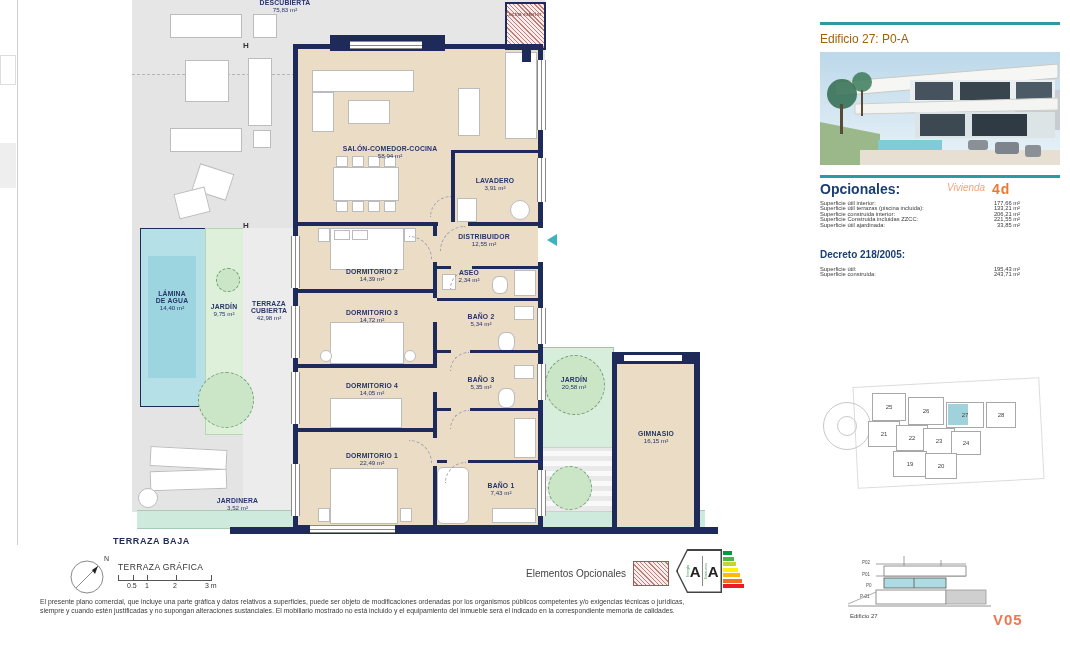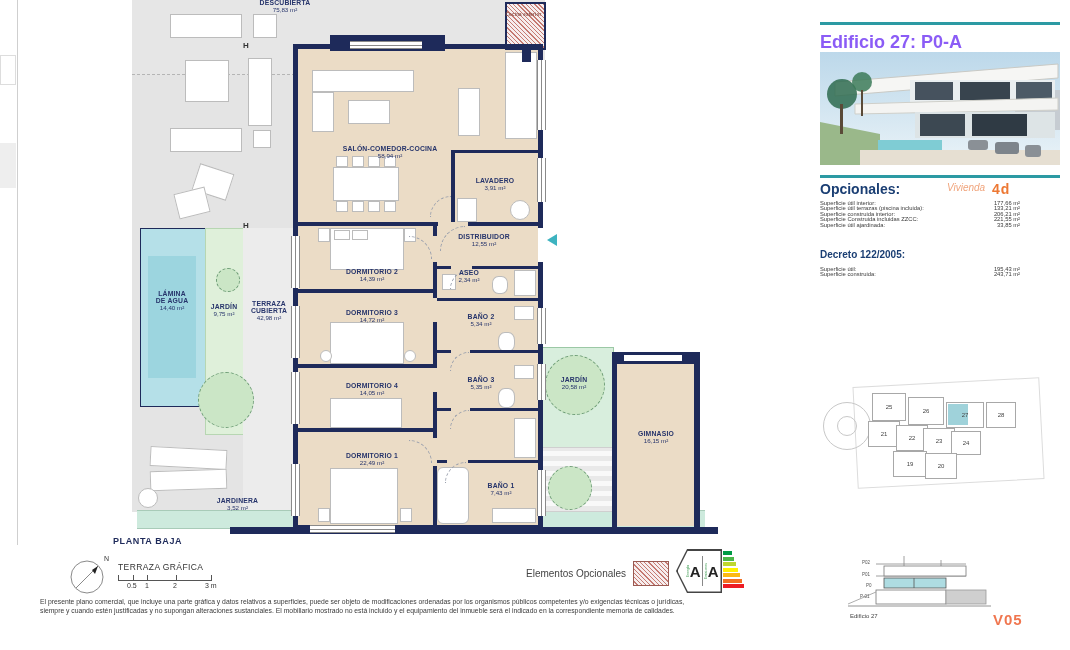--- a/index.html
+++ b/index.html
@@ -248,21 +248,21 @@
     </div>
     <div class="rm-label" style="left:245px;top:300px;width:48px;">
       <span class="nm">TERRAZA CUBIERTA</span>
       <span class="ar">42,98 m²</span>
     </div>
     <div class="rm-label" style="left:210px;top:497px;width:55px;z-index:31;">
       <span class="nm">JARDINERA</span>
       <span class="ar">3,52 m²</span>
     </div>
 
-    <div class="abs" style="left:113px;top:536px;font-size:9px;font-weight:bold;color:#1e2a5a;letter-spacing:.6px;">PLANTA BAJA</div>
+    <div class="abs" style="left:113px;top:536px;font-size:9px;font-weight:bold;color:#1e2a5a;letter-spacing:.6px;">TERRAZA BAJA</div>
   </div>
 
   <svg class="abs" style="left:68px;top:556px;" width="44" height="40" viewBox="0 0 44 40">
     <circle cx="19" cy="21" r="16" fill="none" stroke="#8a8a8a" stroke-width="1"></circle>
     <line x1="8" y1="32" x2="30" y2="10" stroke="#8a8a8a" stroke-width="1"></line>
     <polygon points="30,10 24,14 27,18" fill="#222"></polygon>
   </svg>
   <div class="abs" style="left:104px;top:555px;font-size:7px;color:#333;">N</div>
 
   <div class="abs" style="left:118px;top:562px;font-size:8.5px;color:#333;letter-spacing:.4px;">TERRAZA GRÁFICA</div>
@@ -300,21 +300,21 @@
       <div class="ebar" style="width: 21px; background: rgb(237, 28, 36);"></div>
     </div>
   </div>
 
   <div class="abs" style="left:40px;top:598px;width:720px;font-size:6.8px;color:#3a3a3a;line-height:8.5px;white-space:nowrap;">El presente plano comercial, que incluye una parte gráfica y datos relativos a superficies, puede ser objeto de modificaciones ordenadas por los organismos públicos competentes y/o exigencias técnicas o jurídicas,</div>
   <div class="abs" style="left:40px;top:607px;width:720px;font-size:6.8px;color:#3a3a3a;line-height:8.5px;white-space:nowrap;">siempre y cuando estén justificadas y no supongan alteraciones sustanciales. El mobiliario mostrado no está incluido y el equipamiento del inmueble será el indicado en la correspondiente memoria de calidades.</div>
 
   <div class="abs" style="left:993px;top:611px;font-size:15px;font-weight:bold;color:#f0764f;letter-spacing:1px;">V05</div>
 
   <div class="abs" style="left:820px;top:22px;width:240px;height:3px;background:#2c9aa3;"></div>
-  <div class="abs" style="left:820px;top:32px;font-size:18px;font-weight:bold;color:#8b5cf6;">Edificio 27: P0-A</div>
+  <div class="abs" style="left:820px;top:32px;font-size:12px;font-weight:normal;color:#a16207;">Edificio 27: P0-A</div>
 
   <svg class="abs" style="left:820px;top:52px;" width="240" height="113" viewBox="0 0 240 113">
     <defs>
       <linearGradient id="sky" x1="0" y1="0" x2="0" y2="1">
         <stop offset="0" stop-color="#bcd8ea"></stop>
           <stop offset="1" stop-color="#eaf3f8"></stop>
       </linearGradient>
     </defs>
     <rect x="0" y="0" width="240" height="113" fill="url(#sky)"></rect>
     <rect x="195" y="38" width="45" height="40" fill="#c6ccd2"></rect>
@@ -360,21 +360,21 @@
   </div>
   <div class="srow" style="top:217.2px;">
     <span class="lb">Superficie Construida incluidas ZZCC:</span>
       <span class="vl">221,55 m²</span>
   </div>
   <div class="srow" style="top:222.6px;">
     <span class="lb">Superficie útil ajardinada:</span>
       <span class="vl">33,85 m²</span>
   </div>
 
-  <div class="abs" style="left:820px;top:249px;font-size:10px;font-weight:bold;color:#1a3e73;">Decreto 122/2005:</div>
+  <div class="abs" style="left:820px;top:249px;font-size:10px;font-weight:bold;color:#1a3e73;">Decreto 218/2005:</div>
   <div class="srow" style="top:267px;">
     <span class="lb">Superficie útil:</span>
       <span class="vl">195,43 m²</span>
   </div>
   <div class="srow" style="top:272.4px;">
     <span class="lb">Superficie construida:</span>
       <span class="vl">243,71 m²</span>
   </div>
 
   <div class="abs" style="left:815px;top:360px;width:250px;height:140px;">

